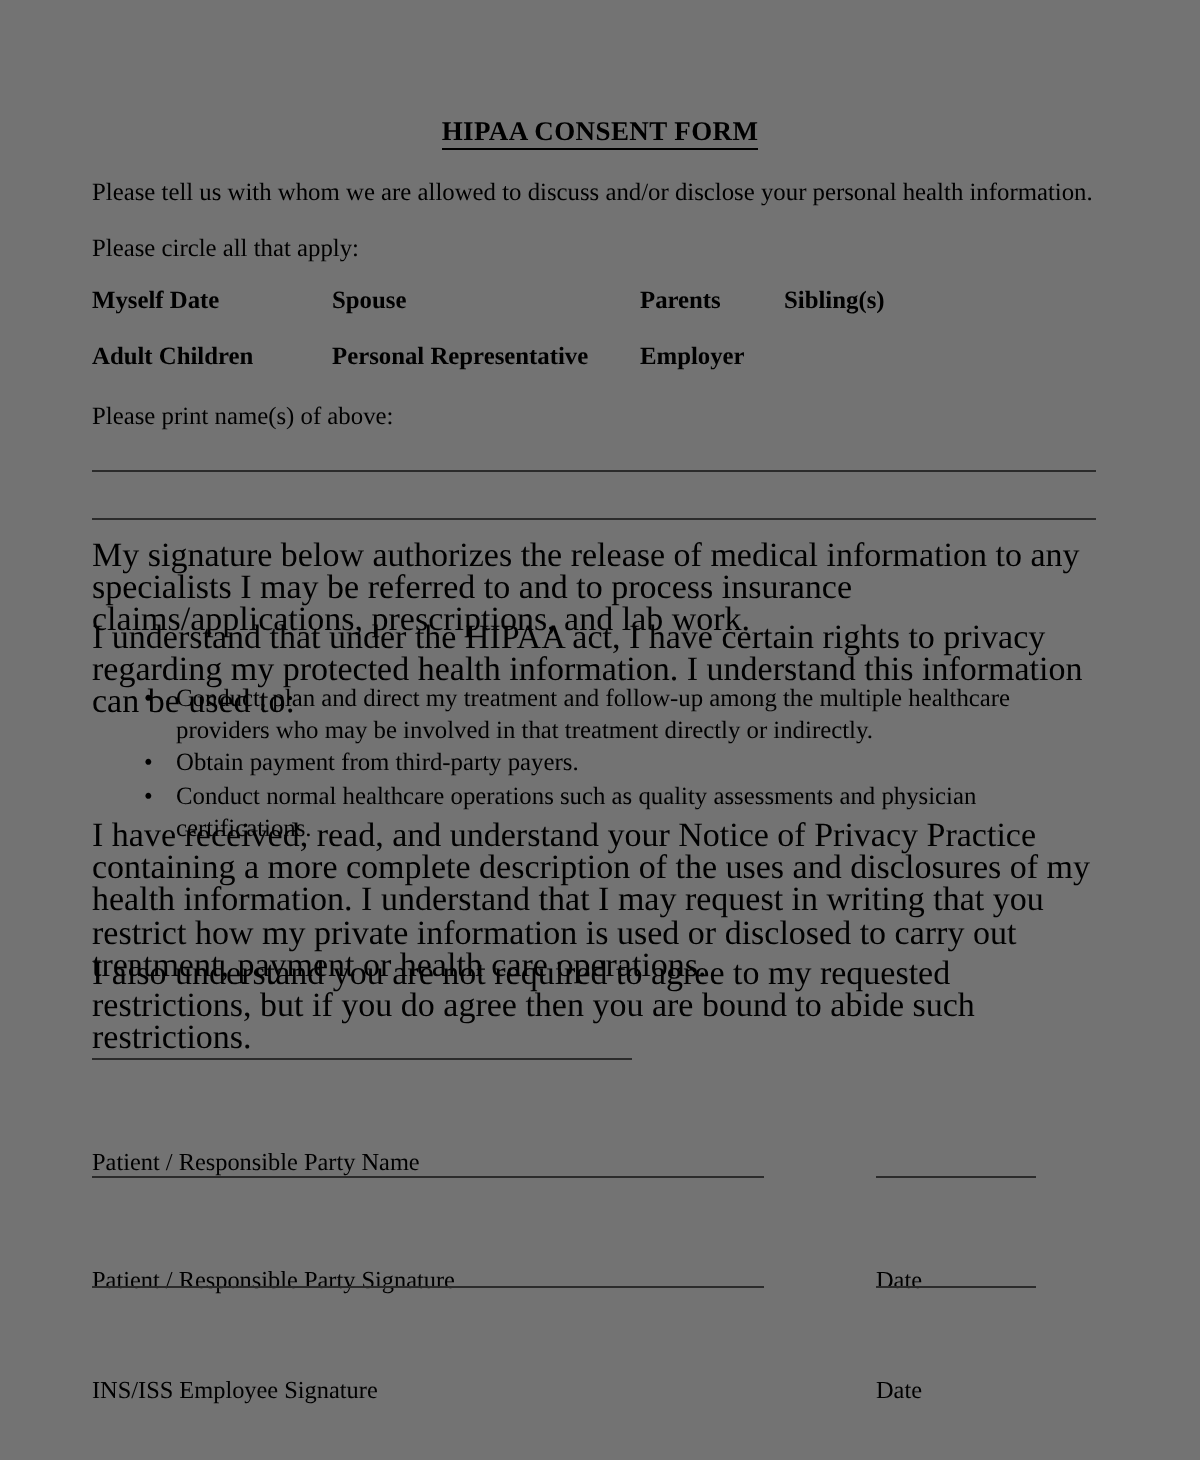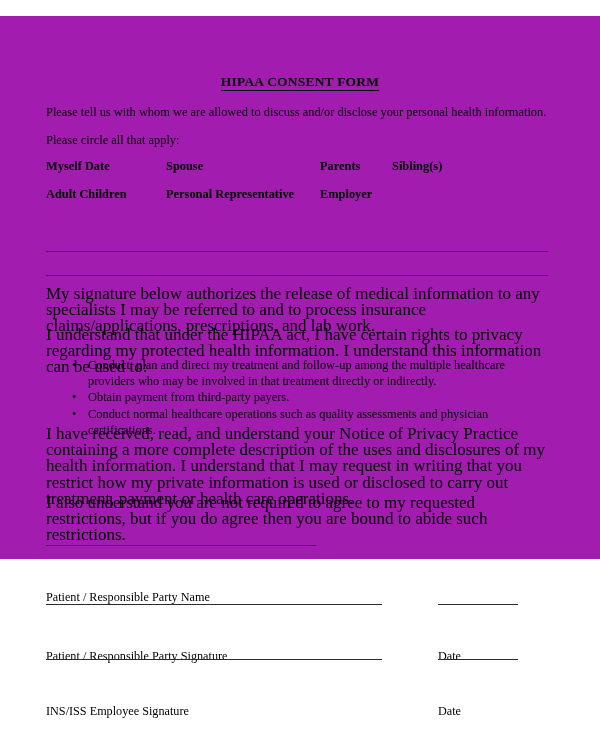--- a/index.html
+++ b/index.html
@@ -11,24 +11,24 @@
     width: 600px;
     height: 730px;
     font-family: "Liberation Serif", "DejaVu Serif", serif;
     color: #000000;
     position: relative;
     overflow: hidden;
   }
   .page {
     position: absolute;
     left: 0;
-    top: 16px;
+    top: 0;
     width: 600px;
-    height: 543px;
-    background: #a21caf;
+    height: 730px;
+    background: #737373;
   }
   .doc-title {
     position: absolute;
     left: 0;
     top: 58px;
     width: 600px;
     text-align: center;
     font-size: 13.5px;
     font-weight: bold;
     letter-spacing: 0.2px;
@@ -146,20 +146,21 @@
     <span class="col c3">Parents</span>
     <span class="col c4">Sibling(s)</span>
   </div>
 
   <div class="options opt-row-2">
     <span class="col c1">Adult Children</span>
     <span class="col c2">Personal Representative</span>
     <span class="col c3">Employer</span>
   </div>
 
+  <div class="body-text print-label">Please print name(s) of above:</div>
 
   <div class="rule rule-name-1"></div>
   <div class="rule rule-name-2"></div>
 
   <div class="para para-sig">My signature below authorizes the release of medical information to any specialists I may be referred to and to process insurance claims/applications, prescriptions, and lab work.</div>
 
   <div class="para para-hipaa">I understand that under the HIPAA act, I have certain rights to privacy regarding my protected health information. I understand this information can be used to:</div>
 
   <div class="bullets">
     <p class="bullet-item">

